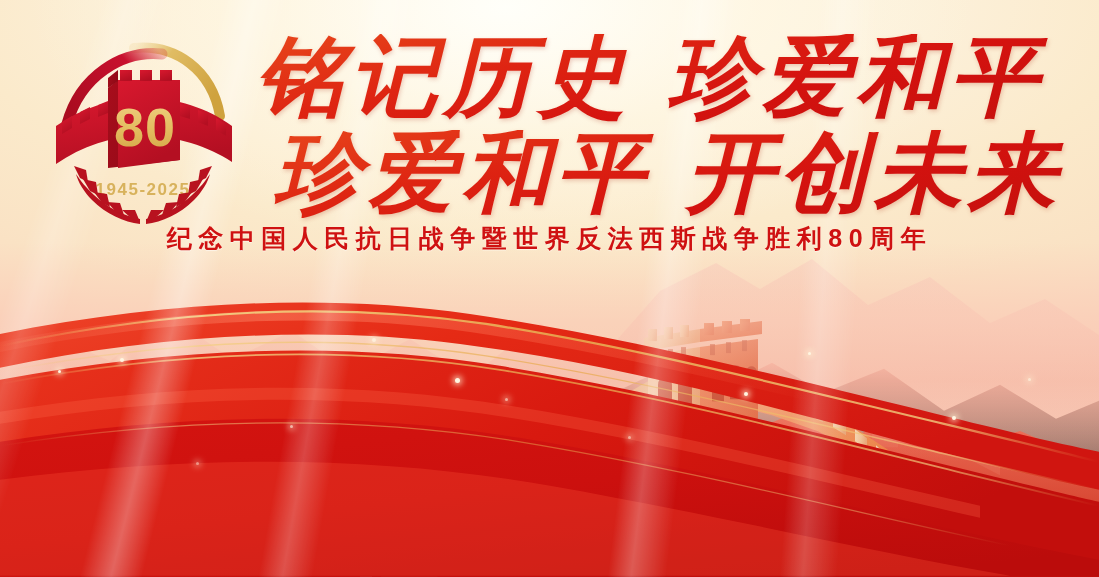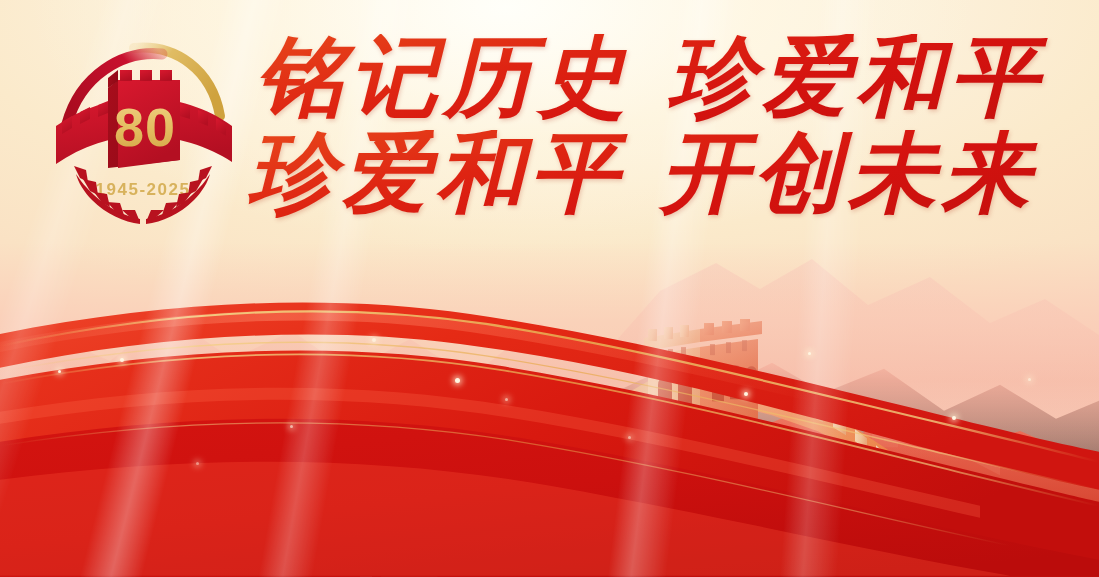--- a/index.html
+++ b/index.html
@@ -64,21 +64,21 @@
     font-weight:700;
     font-style:italic;
     line-height:1;
     white-space:nowrap;
     background:linear-gradient(168deg,#e8471c 0%,#de2412 34%,#d4120f 64%,#c5100d 100%);
     -webkit-background-clip:text; background-clip:text;
     color:transparent; -webkit-text-fill-color:transparent;
     filter:drop-shadow(1px 2px 2px rgba(170,30,10,.22));
   }
   .title-1{ font-size:88px; letter-spacing:6px; text-align:left; padding-left:8px; }
-  .title-2{ font-size:88px; letter-spacing:6px; margin-top:8px; padding-right:6px; }
+  .title-2{ font-size:88px; letter-spacing:6px; text-align:right; margin-top:8px; padding-right:6px; }
   .title-gap{ display:inline-block; width:36px; }
 
   .subtitle{
     position:absolute; left:0; top:222px; width:100%;
     text-align:center;
     font-family:"Liberation Sans", sans-serif;
     font-weight:700;
     font-size:25px;
     letter-spacing:6.5px;
     color:#cf1111;
@@ -433,14 +433,15 @@
 
   <div class="headline">
     <div class="title-line title-1">
       <span>铭记历史</span><span class="title-gap"></span><span>珍爱和平</span>
     </div>
     <div class="title-line title-2">
       <span>珍爱和平</span><span class="title-gap"></span><span>开创未来</span>
     </div>
   </div>
 
+  <div class="subtitle">纪念中国人民抗日战争暨世界反法西斯战争胜利80周年</div>
 
 </div>
 
 </body></html>

